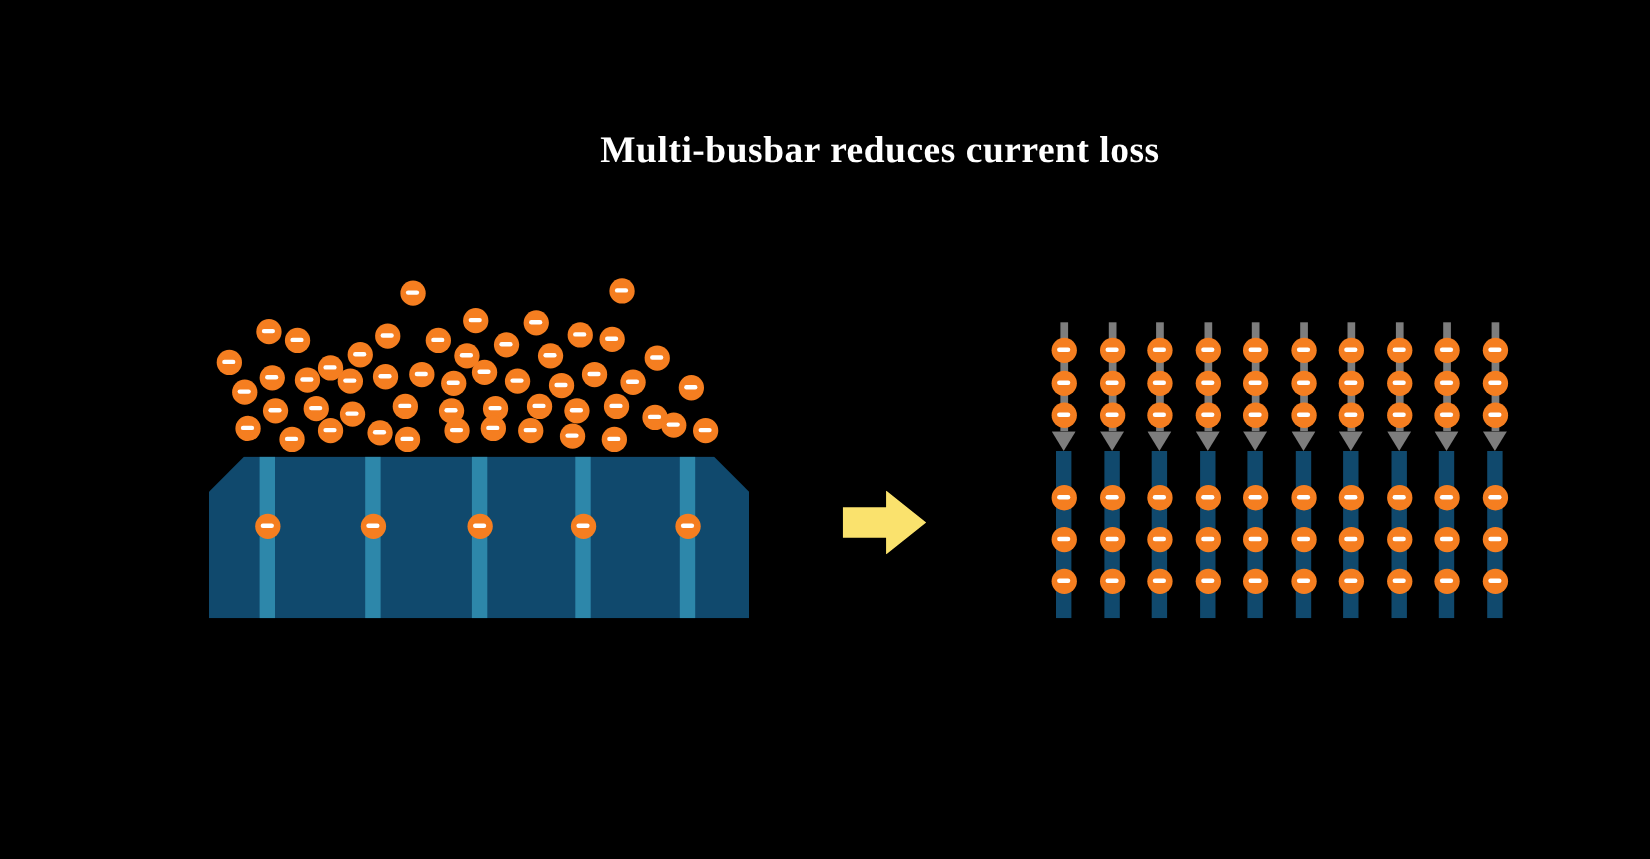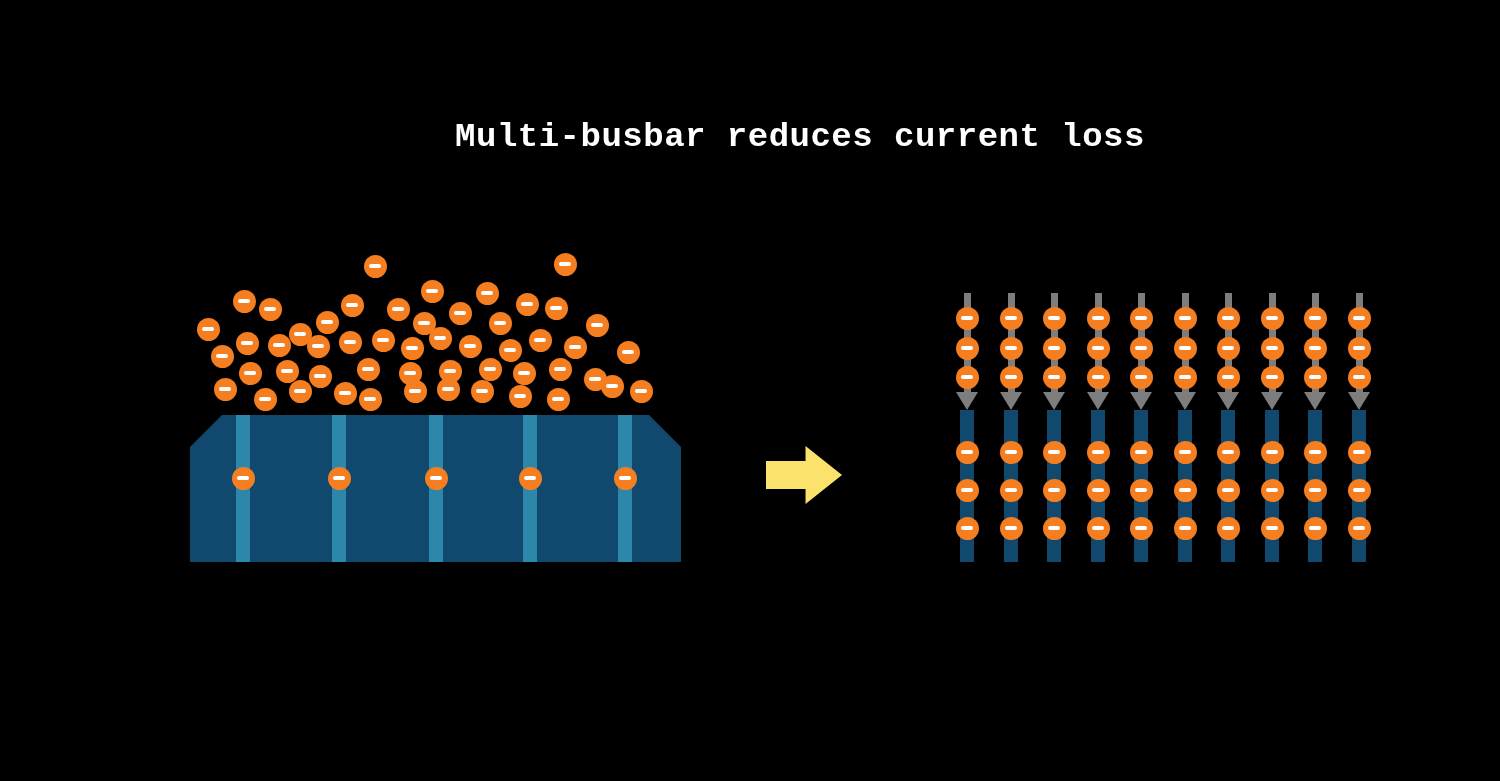--- a/index.html
+++ b/index.html
@@ -12,21 +12,21 @@
     --transfer-arrow:#fae26d;
     --flow-arrow:#7d7d7d;
   }
   *{margin:0;padding:0;box-sizing:border-box;}
   html,body{background:var(--background);}
   .canvas{
     position:relative;
     width:1500px;height:562px;
     background:var(--background);
     overflow:hidden;
-    font-family:Liberation Mono, monospace;
+    font-family:Liberation Serif, serif;
   }
   .title{
     position:absolute;
     left:100px;top:118px;width:1400px;
     text-align:center;
     color:var(--title-text);
     font-size:34px;
     font-weight:bold;
     letter-spacing:0.5px;
   }

